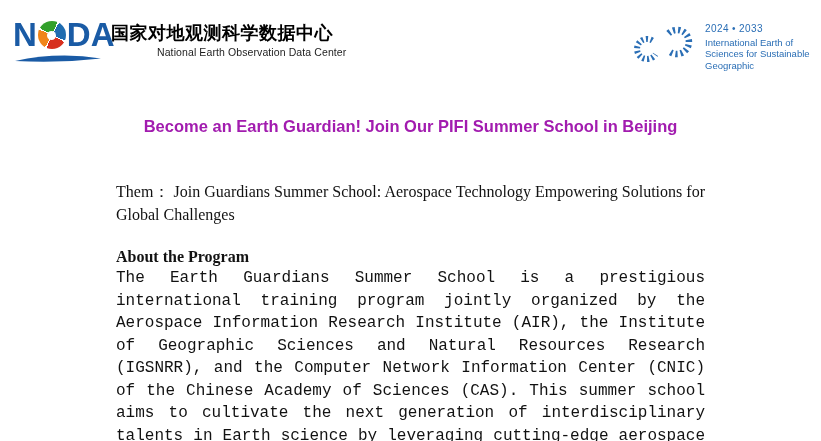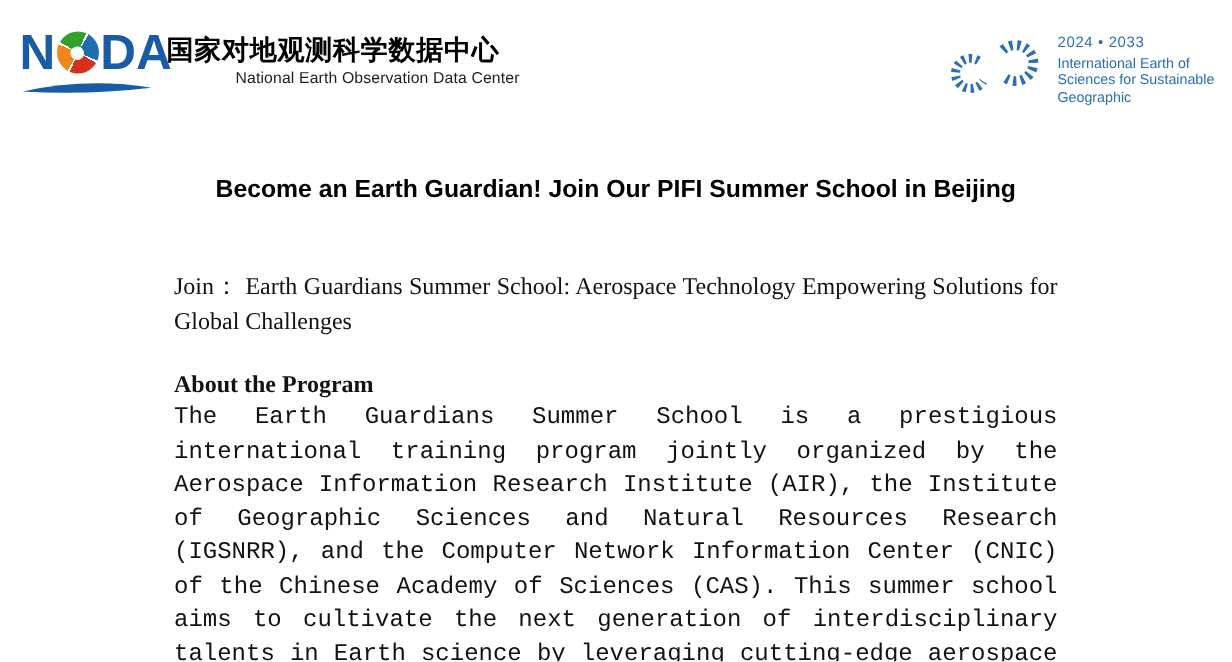--- a/index.html
+++ b/index.html
@@ -110,21 +110,21 @@
   }
   .doc-title {
     position: absolute;
     top: 117px;
     left: 0;
     width: 100%;
     text-align: center;
     font-family: "Liberation Sans", sans-serif;
     font-weight: 700;
     font-size: 16.5px;
-    color: #000000;
+    color: #a21caf;
   }
   .theme-par {
     position: absolute;
     top: 180px;
     left: 0;
     width: 100%;
     font-family: "Liberation Serif", serif;
     font-size: 16px;
     line-height: 23px;
     text-align: justify;
@@ -183,18 +183,18 @@
     <div class="decade-text">
       <div class="decade-years">2024 • 2033</div>
       <div>International Earth of</div>
       <div>Sciences for Sustainable</div>
       <div>Geographic</div>
     </div>
   </div>
 
   <main class="doc">
     <h1 class="doc-title">Become an Earth Guardian! Join Our PIFI Summer School in Beijing</h1>
-    <p class="theme-par">Join： Earth Guardians Summer School:  Aerospace Technology Empowering Solutions for Global Challenges</p>
+    <p class="theme-par">Them： Join Guardians Summer School:  Aerospace Technology Empowering Solutions for Global Challenges</p>
     <h2 class="about-heading">About the Program</h2>
     <p class="about-par">The Earth Guardians Summer School is a prestigious international training program jointly organized by the Aerospace Information Research Institute (AIR), the Institute of Geographic Sciences and Natural Resources Research (IGSNRR), and the Computer Network Information Center (CNIC) of the Chinese Academy of Sciences (CAS). This summer school aims to cultivate the next generation of interdisciplinary talents in Earth science by leveraging cutting-edge aerospace technologies to address global challenges such as climate change, natural disasters, and sustainable development.</p>
   </main>
 
 </div>
 
 </body></html>

